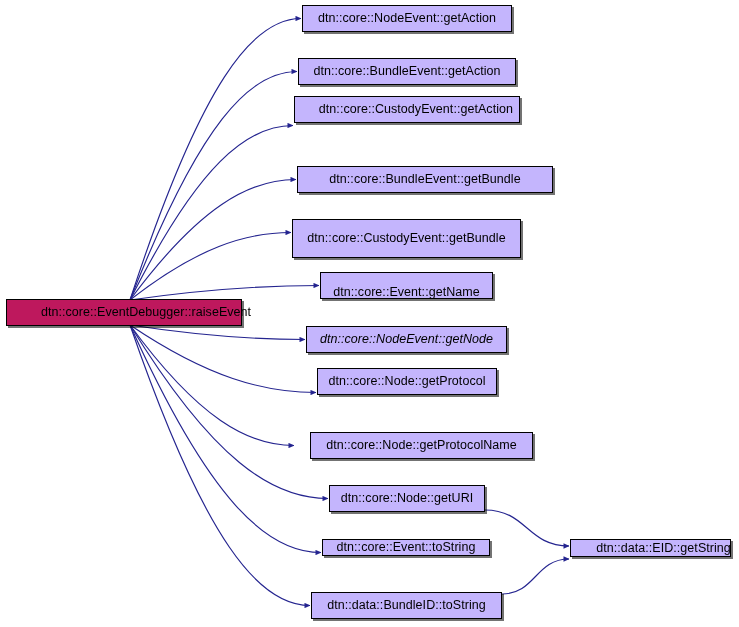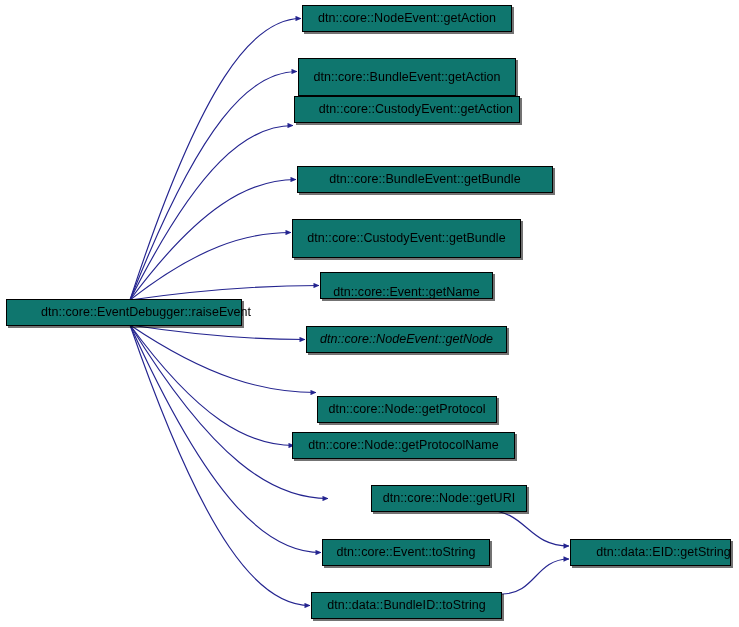--- a/index.html
+++ b/index.html
@@ -22,33 +22,33 @@
     left: 0;
     top: 0;
     width: 739px;
     height: 627px;
     pointer-events: none;
   }
   .gnode {
     position: absolute;
     box-sizing: border-box;
     border: 1px solid #000000;
-    background: #0f766e;
+    background: #c4b5fd;
     color: #000000;
     font-size: 12.5px;
     line-height: 1;
     display: flex;
     align-items: center;
     justify-content: center;
     white-space: nowrap;
     box-shadow: 2px 2px 0 rgba(0,0,0,0.55);
     letter-spacing: 0.05px;
   }
   .gnode.root {
-    background: #0f766e;
+    background: #be185d;
     border-color: #000000;
     padding-left: 44px;
   }
   .gnode .lbl {
     padding: 0 6px;
     display: block;
   }
 </style>
 </head>
 <body>
@@ -75,50 +75,50 @@
       <path d="M485,510 C527,510 527,546 569,546" fill="none" stroke="#24248f" stroke-width="1.15" marker-end="url(#arrow)"></path>
       <path d="M502,594 C535.5,594 535.5,559 569,559" fill="none" stroke="#24248f" stroke-width="1.15" marker-end="url(#arrow)"></path>
     </svg>
   <div id="node-layer">
       <div class="gnode root" style="left: 6px; top: 299px; width: 236px; height: 27px;">
         <span class="lbl">dtn::core::EventDebugger::raiseEvent</span>
       </div>
       <div class="gnode" style="left: 302px; top: 5px; width: 210px; height: 27px;">
         <span class="lbl">dtn::core::NodeEvent::getAction</span>
       </div>
-      <div class="gnode" style="left: 298px; top: 58px; width: 218px; height: 38px;">
+      <div class="gnode" style="left: 298px; top: 58px; width: 218px; height: 27px;">
         <span class="lbl">dtn::core::BundleEvent::getAction</span>
       </div>
       <div class="gnode" style="left: 294px; top: 96px; width: 226px; height: 27px; justify-content: flex-end;">
         <span class="lbl">dtn::core::CustodyEvent::getAction</span>
       </div>
       <div class="gnode" style="left: 297px; top: 166px; width: 256px; height: 27px;">
         <span class="lbl">dtn::core::BundleEvent::getBundle</span>
       </div>
       <div class="gnode" style="left: 292px; top: 219px; width: 229px; height: 39px;">
         <span class="lbl">dtn::core::CustodyEvent::getBundle</span>
       </div>
       <div class="gnode" style="left: 320px; top: 272px; width: 173px; height: 27px; align-items: flex-end;">
         <span class="lbl">dtn::core::Event::getName</span>
       </div>
       <div class="gnode" style="left: 306px; top: 326px; width: 201px; height: 27px; font-style: italic;">
         <span class="lbl">dtn::core::NodeEvent::getNode</span>
       </div>
-      <div class="gnode" style="left: 317px; top: 396px; width: 180px; height: 27px;">
+      <div class="gnode" style="left: 317px; top: 368px; width: 180px; height: 27px;">
         <span class="lbl">dtn::core::Node::getProtocol</span>
       </div>
-      <div class="gnode" style="left: 292px; top: 432px; width: 223px; height: 27px;">
+      <div class="gnode" style="left: 310px; top: 432px; width: 223px; height: 27px;">
         <span class="lbl">dtn::core::Node::getProtocolName</span>
       </div>
-      <div class="gnode" style="left: 329px; top: 485px; width: 156px; height: 27px; margin-left: 42px;">
+      <div class="gnode" style="left: 329px; top: 485px; width: 156px; height: 27px;">
         <span class="lbl">dtn::core::Node::getURI</span>
       </div>
-      <div class="gnode" style="left: 322px; top: 539px; width: 168px; height: 27px;">
+      <div class="gnode" style="left: 322px; top: 539px; width: 168px; height: 17px;">
         <span class="lbl">dtn::core::Event::toString</span>
       </div>
       <div class="gnode" style="left: 311px; top: 592px; width: 191px; height: 27px;">
         <span class="lbl">dtn::data::BundleID::toString</span>
       </div>
-      <div class="gnode" style="left: 570px; top: 539px; width: 161px; height: 27px; padding-left: 26px;">
+      <div class="gnode" style="left: 570px; top: 539px; width: 161px; height: 18px; padding-left: 26px;">
         <span class="lbl">dtn::data::EID::getString</span>
       </div>
     </div>
 </div>
 
 </body></html>

